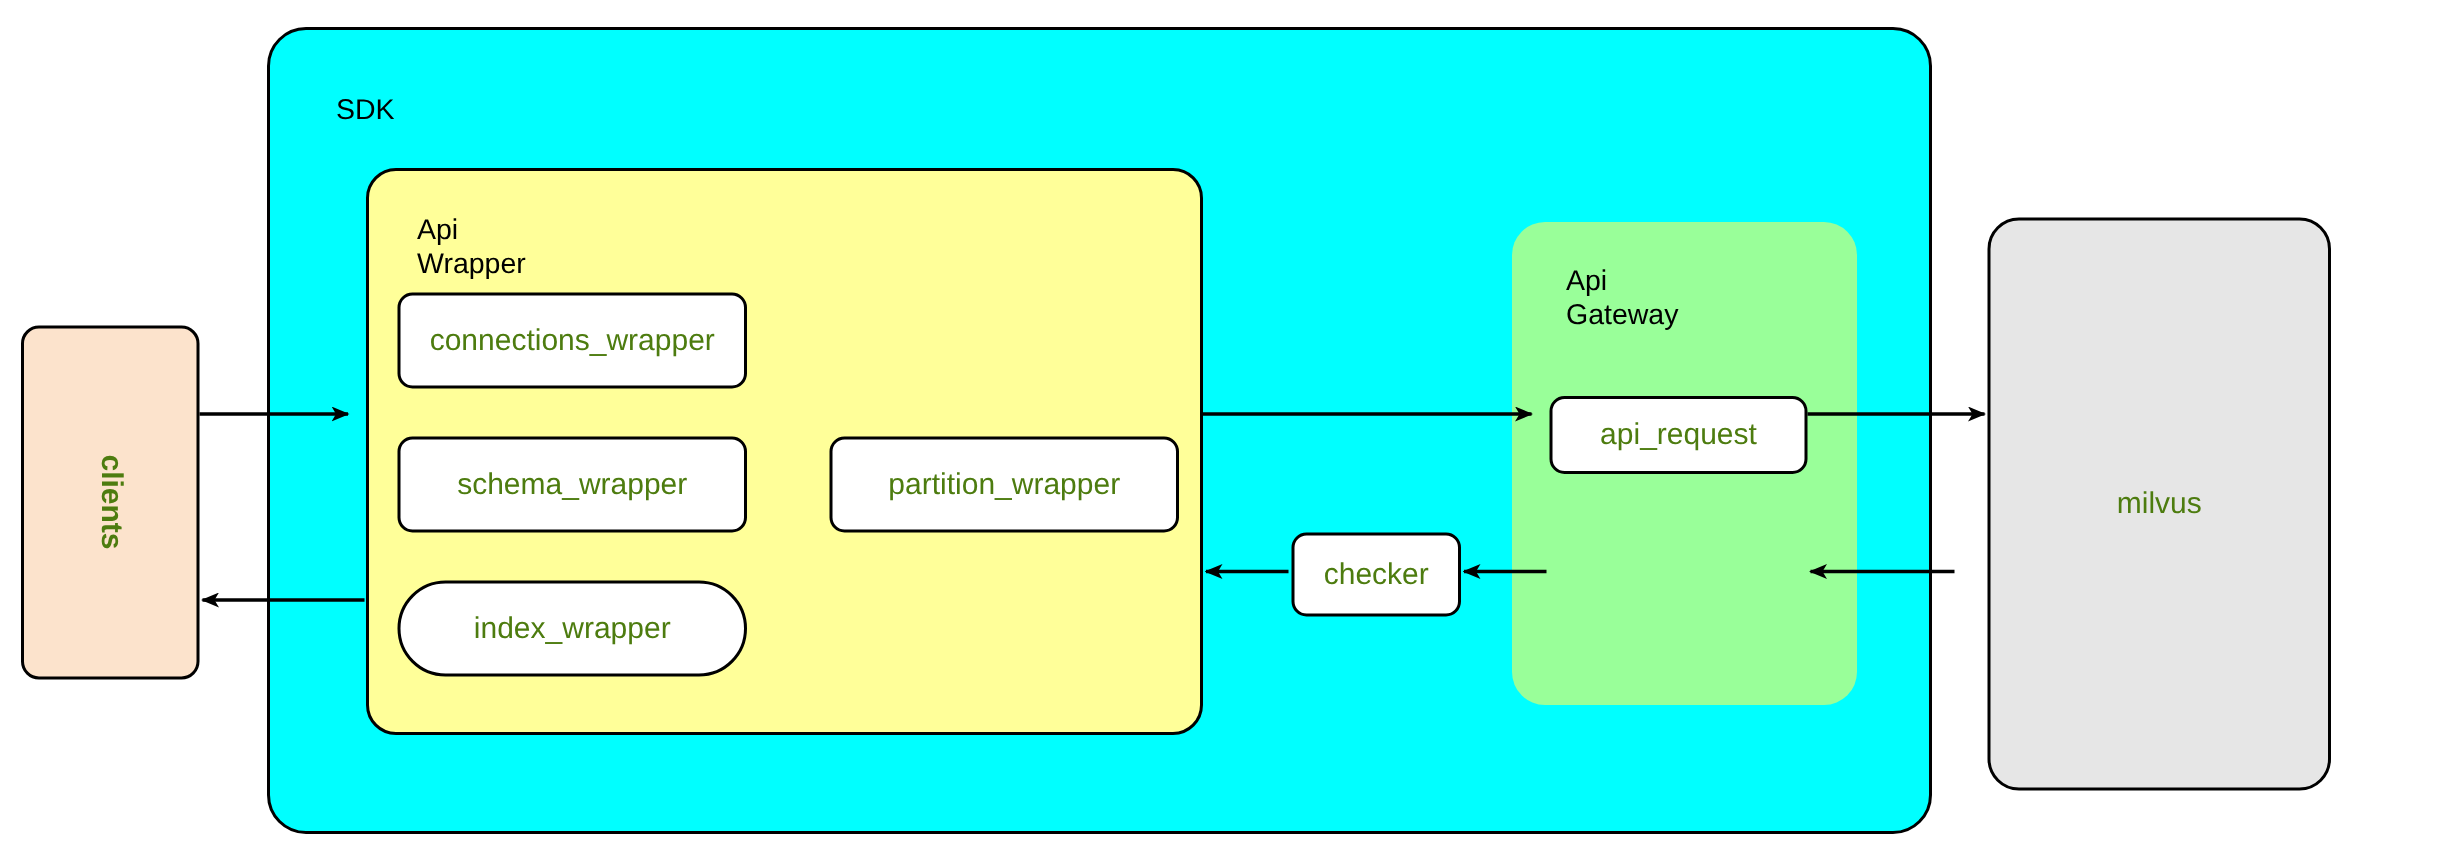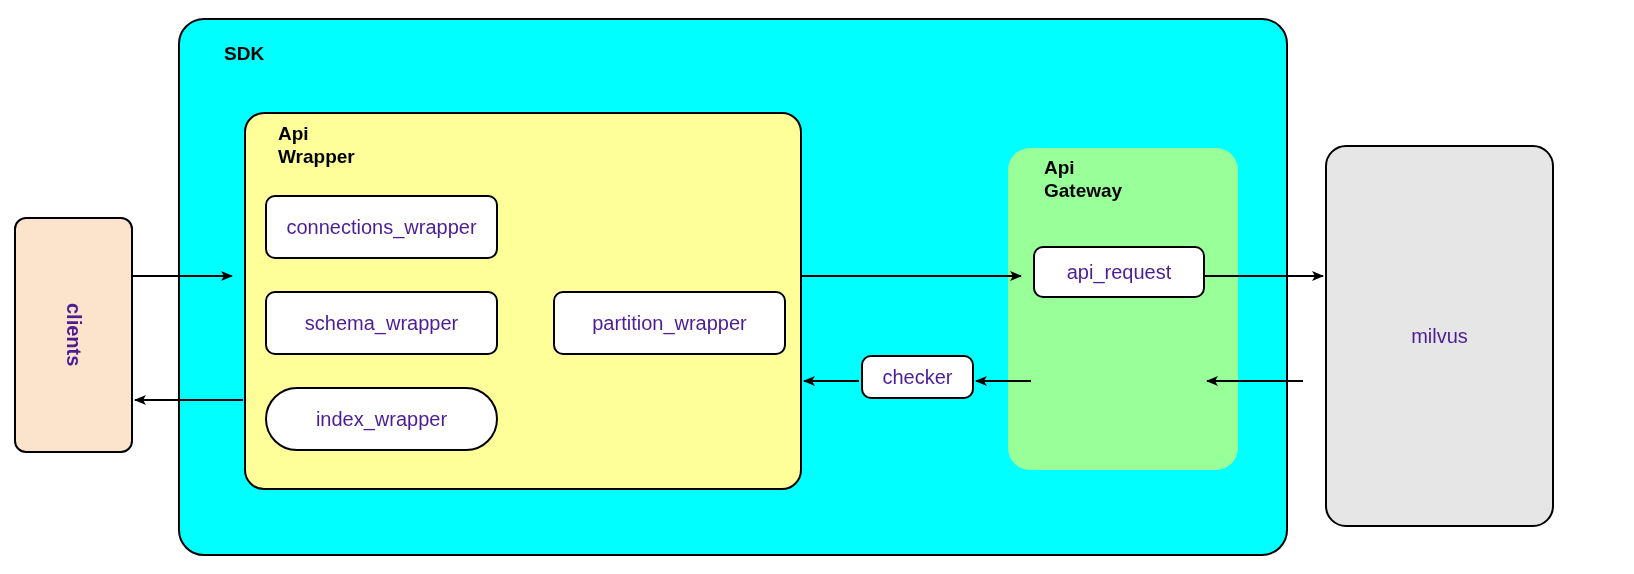--- a/index.html
+++ b/index.html
@@ -42,42 +42,43 @@
     left: 1008px;
     top: 148px;
     width: 230px;
     height: 322px;
     background: #99ff99;
     border: none;
     border-radius: 22px;
   }
   .container-title {
     position: absolute;
-    font-weight: bold;
+    font-weight: normal;
     font-size: 19px;
     color: #000000;
     line-height: 1.22;
     white-space: pre-line;
+    margin-top: 20px;
   }
   .title-sdk { left: 44px; top: 22px; }
   .title-wrapper { left: 32px; top: 8px; text-align: left; }
   .title-gateway { left: 36px; top: 8px; text-align: left; }
 
   
   .box {
     position: absolute;
     box-sizing: border-box;
     background: #ffffff;
     border: 2px solid #000000;
     border-radius: 10px;
     display: flex;
     align-items: center;
     justify-content: center;
     font-size: 20px;
-    color: #4c1d95;
+    color: #4d7c0f;
     text-align: center;
   }
   .box-clients {
     left: 14px;
     top: 217px;
     width: 119px;
     height: 236px;
     background: #fce3cc;
     border-radius: 12px;
     font-weight: bold;
@@ -94,35 +95,35 @@
     height: 382px;
     background: #e6e6e6;
     border-radius: 21px;
     font-weight: normal;
     font-size: 20px;
   }
   .box-checker {
     left: 861px;
     top: 355px;
     width: 113px;
-    height: 44px;
+    height: 56px;
   }
   .wrap-box { width: 233px; height: 64px; }
   .wb-c1 { left: 265px; }
   .wb-c2 { left: 553px; }
   .wb-r1 { top: 195px; }
   .wb-r2 { top: 291px; }
   .wb-r3 { top: 387px; border-radius: 32px; }
 
   .gw-box {
     left: 1033px;
     width: 172px;
     height: 52px;
   }
-  .gw-r1 { top: 246px; }
+  .gw-r1 { top: 264px; }
   .gw-r2 { top: 355px; }
 
   
   #arrows {
     position: absolute;
     left: 0;
     top: 0;
     width: 1634px;
     height: 574px;
     pointer-events: none;

